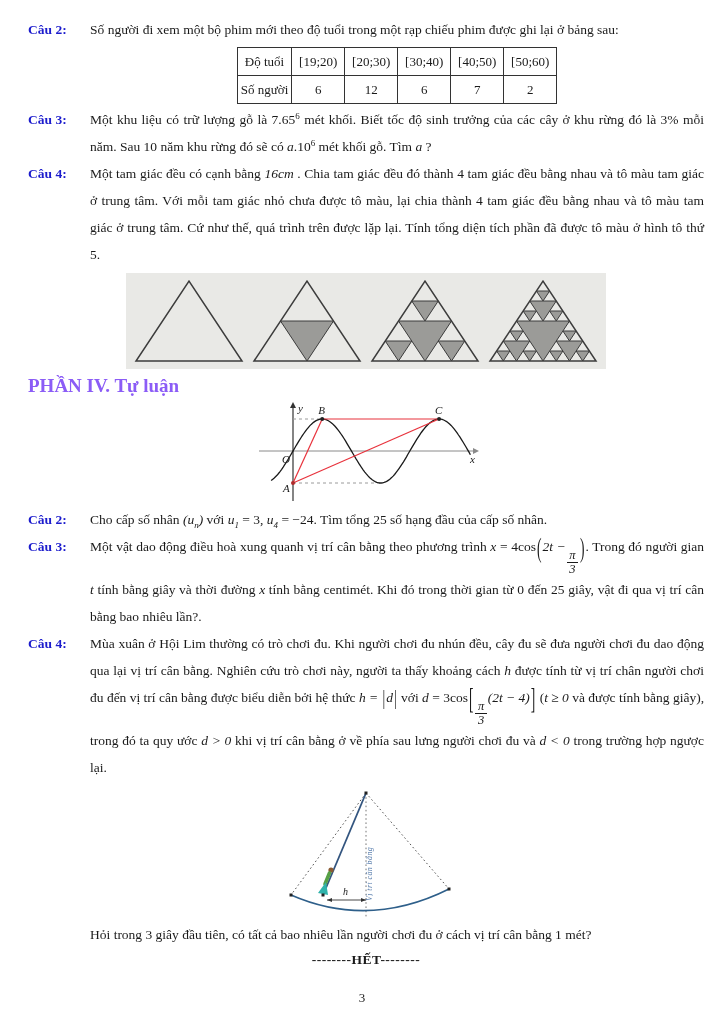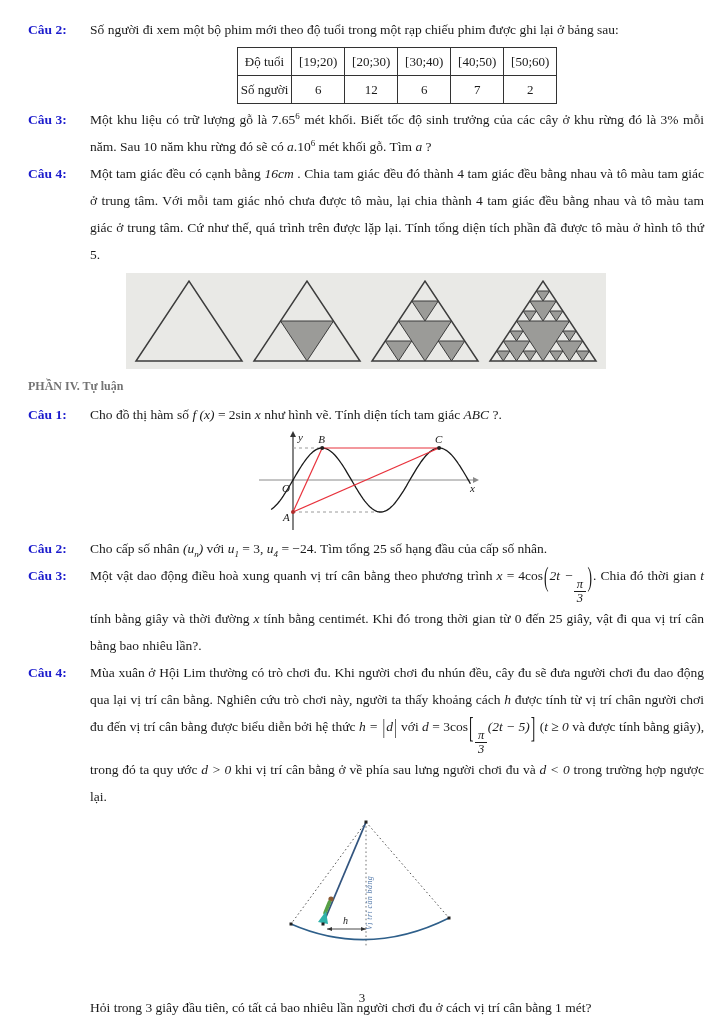--- a/index.html
+++ b/index.html
@@ -2,35 +2,35 @@
 <html><head>
 <meta charset="utf-8">
 <style>
   html,body{margin:0;padding:0;background:#ffffff;}
   .page{position:relative;width:724px;height:1024px;box-sizing:border-box;
         padding:16px 20px 0 28px;background:#fff;overflow:hidden;
         font-family:"Liberation Serif","DejaVu Serif",serif;color:#1a1a1a;}
   .q{display:flex;align-items:flex-start;}
   .qlabel{flex:none;width:62px;font-weight:bold;color:#1c1ccd;font-size:13.5px;line-height:27px;}
   .qbody{flex:1;font-size:13.5px;line-height:27px;text-align:justify;}
-  .part-heading{color:#737373;font-weight:bold;font-size:12px;line-height:26px;margin:4px 0 2px 0;}
+  .part-heading{color:#8b5cf6;font-weight:bold;font-size:19px;line-height:26px;margin:4px 0 2px 0;}
   table.freq{border-collapse:collapse;margin:4px auto 2px auto;}
   table.freq td{border:1px solid #333;padding:0 3px;height:21px;text-align:center;font-size:13px;min-width:46px;}
   .fig-row{display:flex;justify-content:center;}
   .shift{margin-left:40px;}
   .mi{font-style:italic;}
   sup{font-size:9px;line-height:0;}
   sub{font-size:9px;line-height:0;}
   .frac{display:inline-flex;flex-direction:column;align-items:center;vertical-align:-0.62em;
         line-height:1.05;font-size:12.5px;margin:0 1px;font-style:italic;}
   .frac .den{border-top:1px solid #1a1a1a;padding:0 2.5px;}
   .tp{display:inline-block;transform:scaleY(2.0);vertical-align:-0.1em;margin:0 1px;font-weight:400;}
   .tb{display:inline-block;transform:scaleY(2.2);vertical-align:-0.1em;margin:0 1px;font-weight:400;}
   .bar{display:inline-block;transform:scaleY(1.5);margin:0 1px;}
-  .closing-line{margin-left:62px;font-size:13.5px;line-height:27px;margin-top:44px;}
+  .closing-line{margin-left:62px;font-size:13.5px;line-height:27px;}
   .het-line{text-align:center;font-size:13.5px;font-weight:bold;line-height:24px;letter-spacing:0.5px;}
   .page-number{position:absolute;left:0;right:0;bottom:18px;text-align:center;font-size:13px;}
 </style>
 </head>
 <body>
 
 <div class="page">
 
   <div class="q">
     <div class="qlabel">Câu 2:</div>
@@ -92,24 +92,20 @@
         <polygon points="403.75,28 430.25,28 417,48" fill="#9b9b98" stroke="#3c3c3c" stroke-width="1"></polygon>
         <polygon points="397.125,38 410.375,38 403.75,48" fill="#9b9b98" stroke="#3c3c3c" stroke-width="1"></polygon>
         <polygon points="423.625,38 436.875,38 430.25,48" fill="#9b9b98" stroke="#3c3c3c" stroke-width="1"></polygon>
         <polygon points="410.375,18 423.625,18 417,28" fill="#9b9b98" stroke="#3c3c3c" stroke-width="1"></polygon>
         <polygon points="364,88 470,88 417,8" fill="none" stroke="#3c3c3c" stroke-width="1.5"></polygon>
       </svg>
   </div>
 
   <div class="part-heading">PHẦN IV. Tự luận</div>
 
-  <div class="q">
-    <div class="qlabel">Câu 1:</div>
-    <div class="qbody"><span>Cho đồ thị hàm số </span><span class="mi">f (x)</span><span> = 2sin </span><span class="mi">x</span><span> như hình vẽ. Tính diện tích tam giác </span><span class="mi">ABC</span><span> ?.</span></div>
-  </div>
 
   <div class="fig-row shift" style="margin:2px 0 2px 0;">
     <svg id="sine-svg" width="230" height="103">
         <line x1="8" y1="50" x2="222" y2="50" stroke="#8a8a8a" stroke-width="1"></line>
         <polygon points="222,47 228,50 222,53" fill="#8a8a8a"></polygon>
         <line x1="42" y1="100" x2="42" y2="5" stroke="#333" stroke-width="1.2"></line>
         <polygon points="39,7 42,1 45,7" fill="#333"></polygon>
         <line x1="42" y1="18" x2="71.21681167838508" y2="18" stroke="#9a9a9a" stroke-width="1" stroke-dasharray="3,3"></line>
         <line x1="42" y1="82" x2="129.65043503515523" y2="82" stroke="#9a9a9a" stroke-width="1" stroke-dasharray="3,3"></line>
         <path d="M20.1,79.6L21.5,78.5L23.0,77.3L24.5,75.8L26.0,74.3L27.5,72.5L29.0,70.6L30.5,68.6L32.0,66.5L33.4,64.2L34.9,61.9L36.4,59.5L37.9,57.0L39.4,54.5L40.9,51.9L42.4,49.4L43.9,46.8L45.3,44.3L46.8,41.8L48.3,39.3L49.8,37.0L51.3,34.7L52.8,32.5L54.3,30.4L55.8,28.4L57.3,26.6L58.7,24.9L60.2,23.4L61.7,22.1L63.2,20.9L64.7,19.9L66.2,19.2L67.7,18.6L69.2,18.2L70.6,18.0L72.1,18.0L73.6,18.3L75.1,18.7L76.6,19.3L78.1,20.2L79.6,21.2L81.1,22.4L82.5,23.8L84.0,25.3L85.5,27.0L87.0,28.9L88.5,30.8L90.0,33.0L91.5,35.2L93.0,37.5L94.5,39.9L95.9,42.3L97.4,44.9L98.9,47.4L100.4,49.9L101.9,52.5L103.4,55.0L104.9,57.6L106.4,60.0L107.8,62.4L109.3,64.7L110.8,67.0L112.3,69.1L113.8,71.1L115.3,72.9L116.8,74.6L118.3,76.2L119.7,77.6L121.2,78.8L122.7,79.8L124.2,80.6L125.7,81.3L127.2,81.7L128.7,82.0L130.2,82.0L131.7,81.8L133.1,81.4L134.6,80.9L136.1,80.1L137.6,79.1L139.1,78.0L140.6,76.6L142.1,75.1L143.6,73.5L145.0,71.7L146.5,69.7L148.0,67.6L149.5,65.4L151.0,63.1L152.5,60.8L154.0,58.3L155.5,55.8L156.9,53.3L158.4,50.7L159.9,48.2L161.4,45.6L162.9,43.1L164.4,40.6L165.9,38.2L167.4,35.9L168.9,33.6L170.3,31.5L171.8,29.5L173.3,27.6L174.8,25.8L176.3,24.2L177.8,22.8L179.3,21.5L180.8,20.5L182.2,19.6L183.7,18.9L185.2,18.4L186.7,18.1L188.2,18.0L189.7,18.1L191.2,18.4L192.7,19.0L194.1,19.7L195.6,20.6L197.1,21.7L198.6,23.0L200.1,24.4L201.6,26.1L203.1,27.8L204.6,29.8L206.1,31.8L207.5,34.0L209.0,36.2L210.5,38.6L212.0,41.0L213.5,43.5L215.0,46.0L216.5,48.6L218.0,51.1L219.4,53.7" fill="none" stroke="#1a1a1a" stroke-width="1.3"></path>
@@ -131,29 +127,29 @@
   <div class="q">
     <div class="qlabel">Câu 2:</div>
     <div class="qbody"><span>Cho cấp số nhân </span><span class="mi"><span>(u</span><sub>n</sub><span>)</span></span><span> với </span><span class="mi"><span>u</span><sub>1</sub></span><span> = 3</span><span>, </span><span class="mi"><span>u</span><sub>4</sub></span><span> = −24</span><span>. Tìm tổng 25 số hạng đầu của cấp số nhân.</span></div>
   </div>
 
   <div class="q">
     <div class="qlabel">Câu 3:</div>
     <div class="qbody"><span>Một vật dao động điều hoà xung quanh vị trí cân bằng theo phương trình </span><span class="mi">x</span><span> = 4cos</span><span class="tp">(</span><span class="mi">2t −</span><span class="frac">
           <span>π</span>
           <span class="den">3</span>
-        </span><span class="tp">)</span><span>. Chia đó thời gian </span><span class="mi">t</span><span> tính bằng giây và thời đường </span><span class="mi">x</span><span> tính bằng centimét. Khi đó trong thời gian từ 0 đến 25 giây, vật đi qua vị trí cân bằng bao nhiêu lần?.</span></div>
+        </span><span class="tp">)</span><span>. Trong đó người gian </span><span class="mi">t</span><span> tính bằng giây và thời đường </span><span class="mi">x</span><span> tính bằng centimét. Khi đó trong thời gian từ 0 đến 25 giây, vật đi qua vị trí cân bằng bao nhiêu lần?.</span></div>
   </div>
 
   <div class="q">
     <div class="qlabel">Câu 4:</div>
     <div class="qbody"><span>Mùa xuân ở Hội Lim thường có trò chơi đu. Khi người chơi đu nhún đều, cây đu sẽ đưa người chơi đu dao động qua lại vị trí cân bằng. Nghiên cứu trò chơi này, người ta thấy khoảng cách </span><span class="mi">h</span><span> được tính từ vị trí chân người chơi đu đến vị trí cân bằng được biểu diễn bởi hệ thức </span><span class="mi">h = </span><span class="bar">|</span><span class="mi">d</span><span class="bar">|</span><span> với </span><span class="mi">d</span><span> = 3cos</span><span class="tb">[</span><span class="frac">
           <span>π</span>
           <span class="den">3</span>
-        </span><span class="mi">(2t − 5)</span><span class="tb">]</span><span> (</span><span class="mi">t ≥ 0</span><span> và được tính bằng giây), trong đó ta quy ước </span><span class="mi">d &gt; 0</span><span> khi vị trí cân bằng ở về phía sau lưng người chơi đu và </span><span class="mi">d &lt; 0</span><span> trong trường hợp ngược lại.</span></div>
+        </span><span class="mi">(2t − 4)</span><span class="tb">]</span><span> (</span><span class="mi">t ≥ 0</span><span> và được tính bằng giây), trong đó ta quy ước </span><span class="mi">d &gt; 0</span><span> khi vị trí cân bằng ở về phía sau lưng người chơi đu và </span><span class="mi">d &lt; 0</span><span> trong trường hợp ngược lại.</span></div>
   </div>
 
   <div class="fig-row shift" style="margin:2px 0 0 0;">
     <svg id="pend-svg" width="190" height="138">
         <line x1="95" y1="10" x2="20" y2="112" stroke="#555" stroke-width="1" stroke-dasharray="1.6,2.6"></line>
         <line x1="95" y1="10" x2="178" y2="106" stroke="#555" stroke-width="1" stroke-dasharray="1.6,2.6"></line>
         <line x1="95" y1="10" x2="95" y2="136" stroke="#777" stroke-width="1" stroke-dasharray="1.6,2.6"></line>
         <path d="M20,112 Q98,146 178,106" fill="none" stroke="#2e5f8a" stroke-width="1.6"></path>
         <line x1="95" y1="10" x2="52" y2="112" stroke="#33557f" stroke-width="1.8"></line>
         <circle cx="60" cy="87" r="2.6" fill="#8a5a33"></circle>

